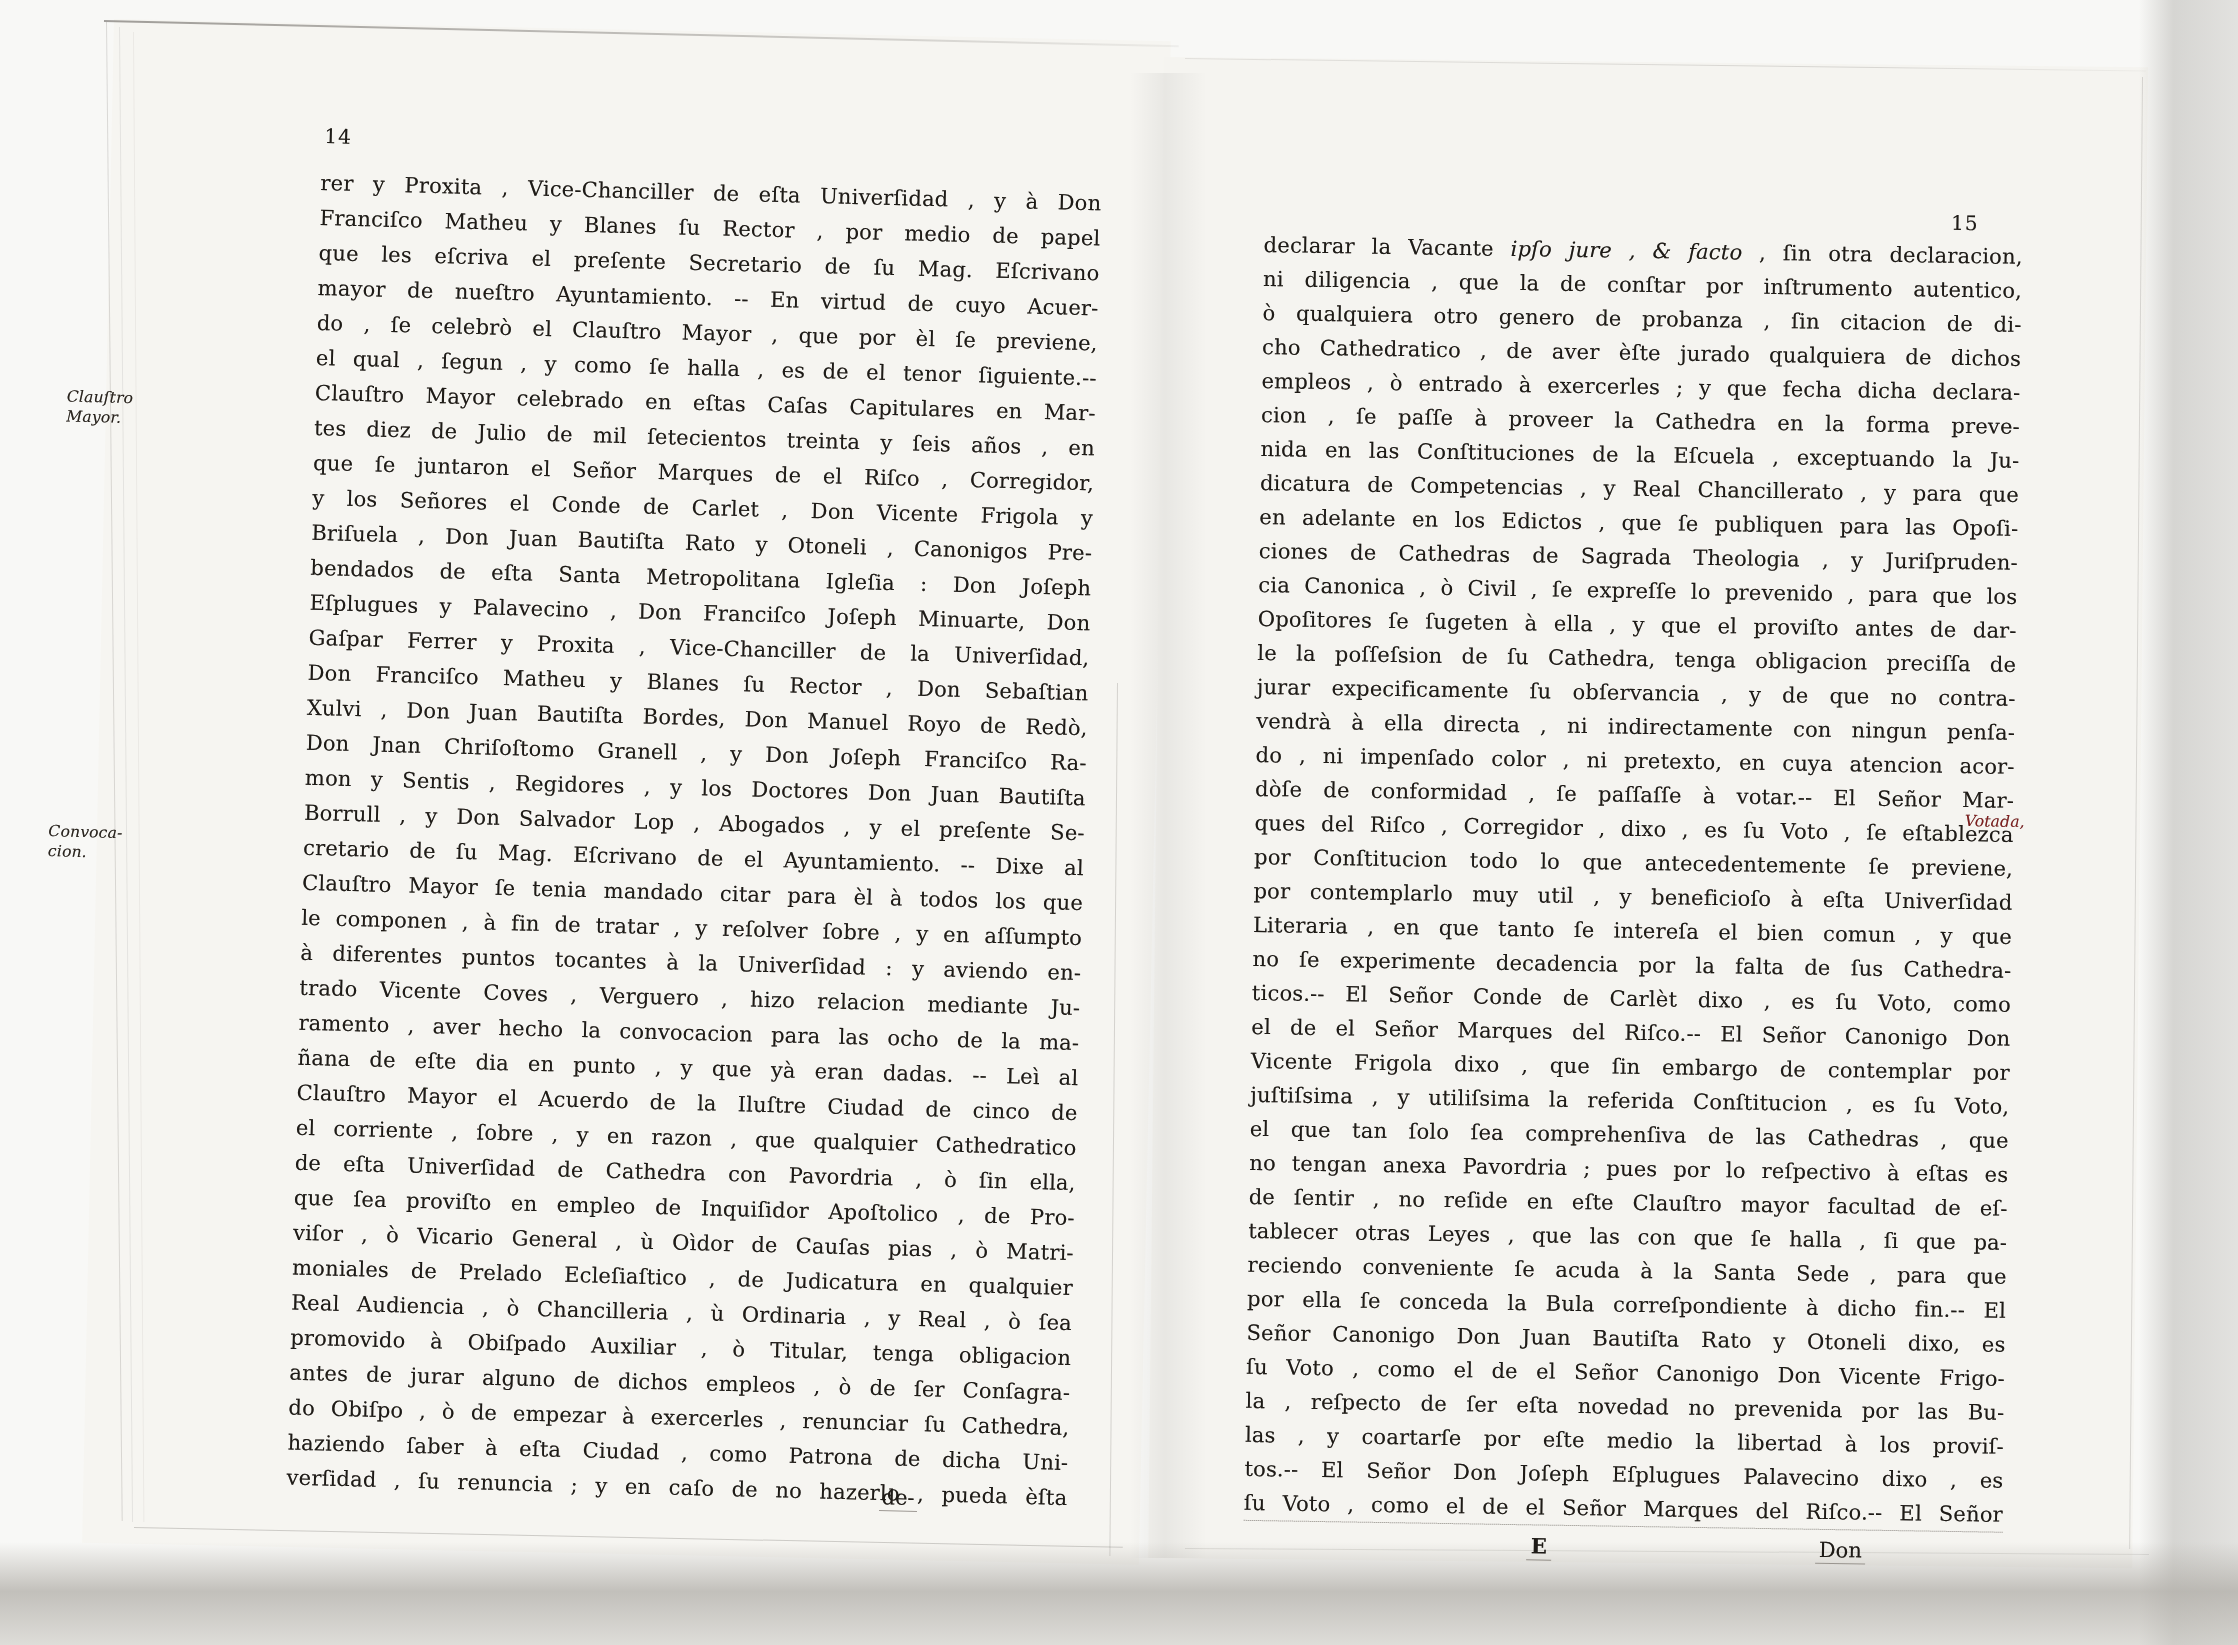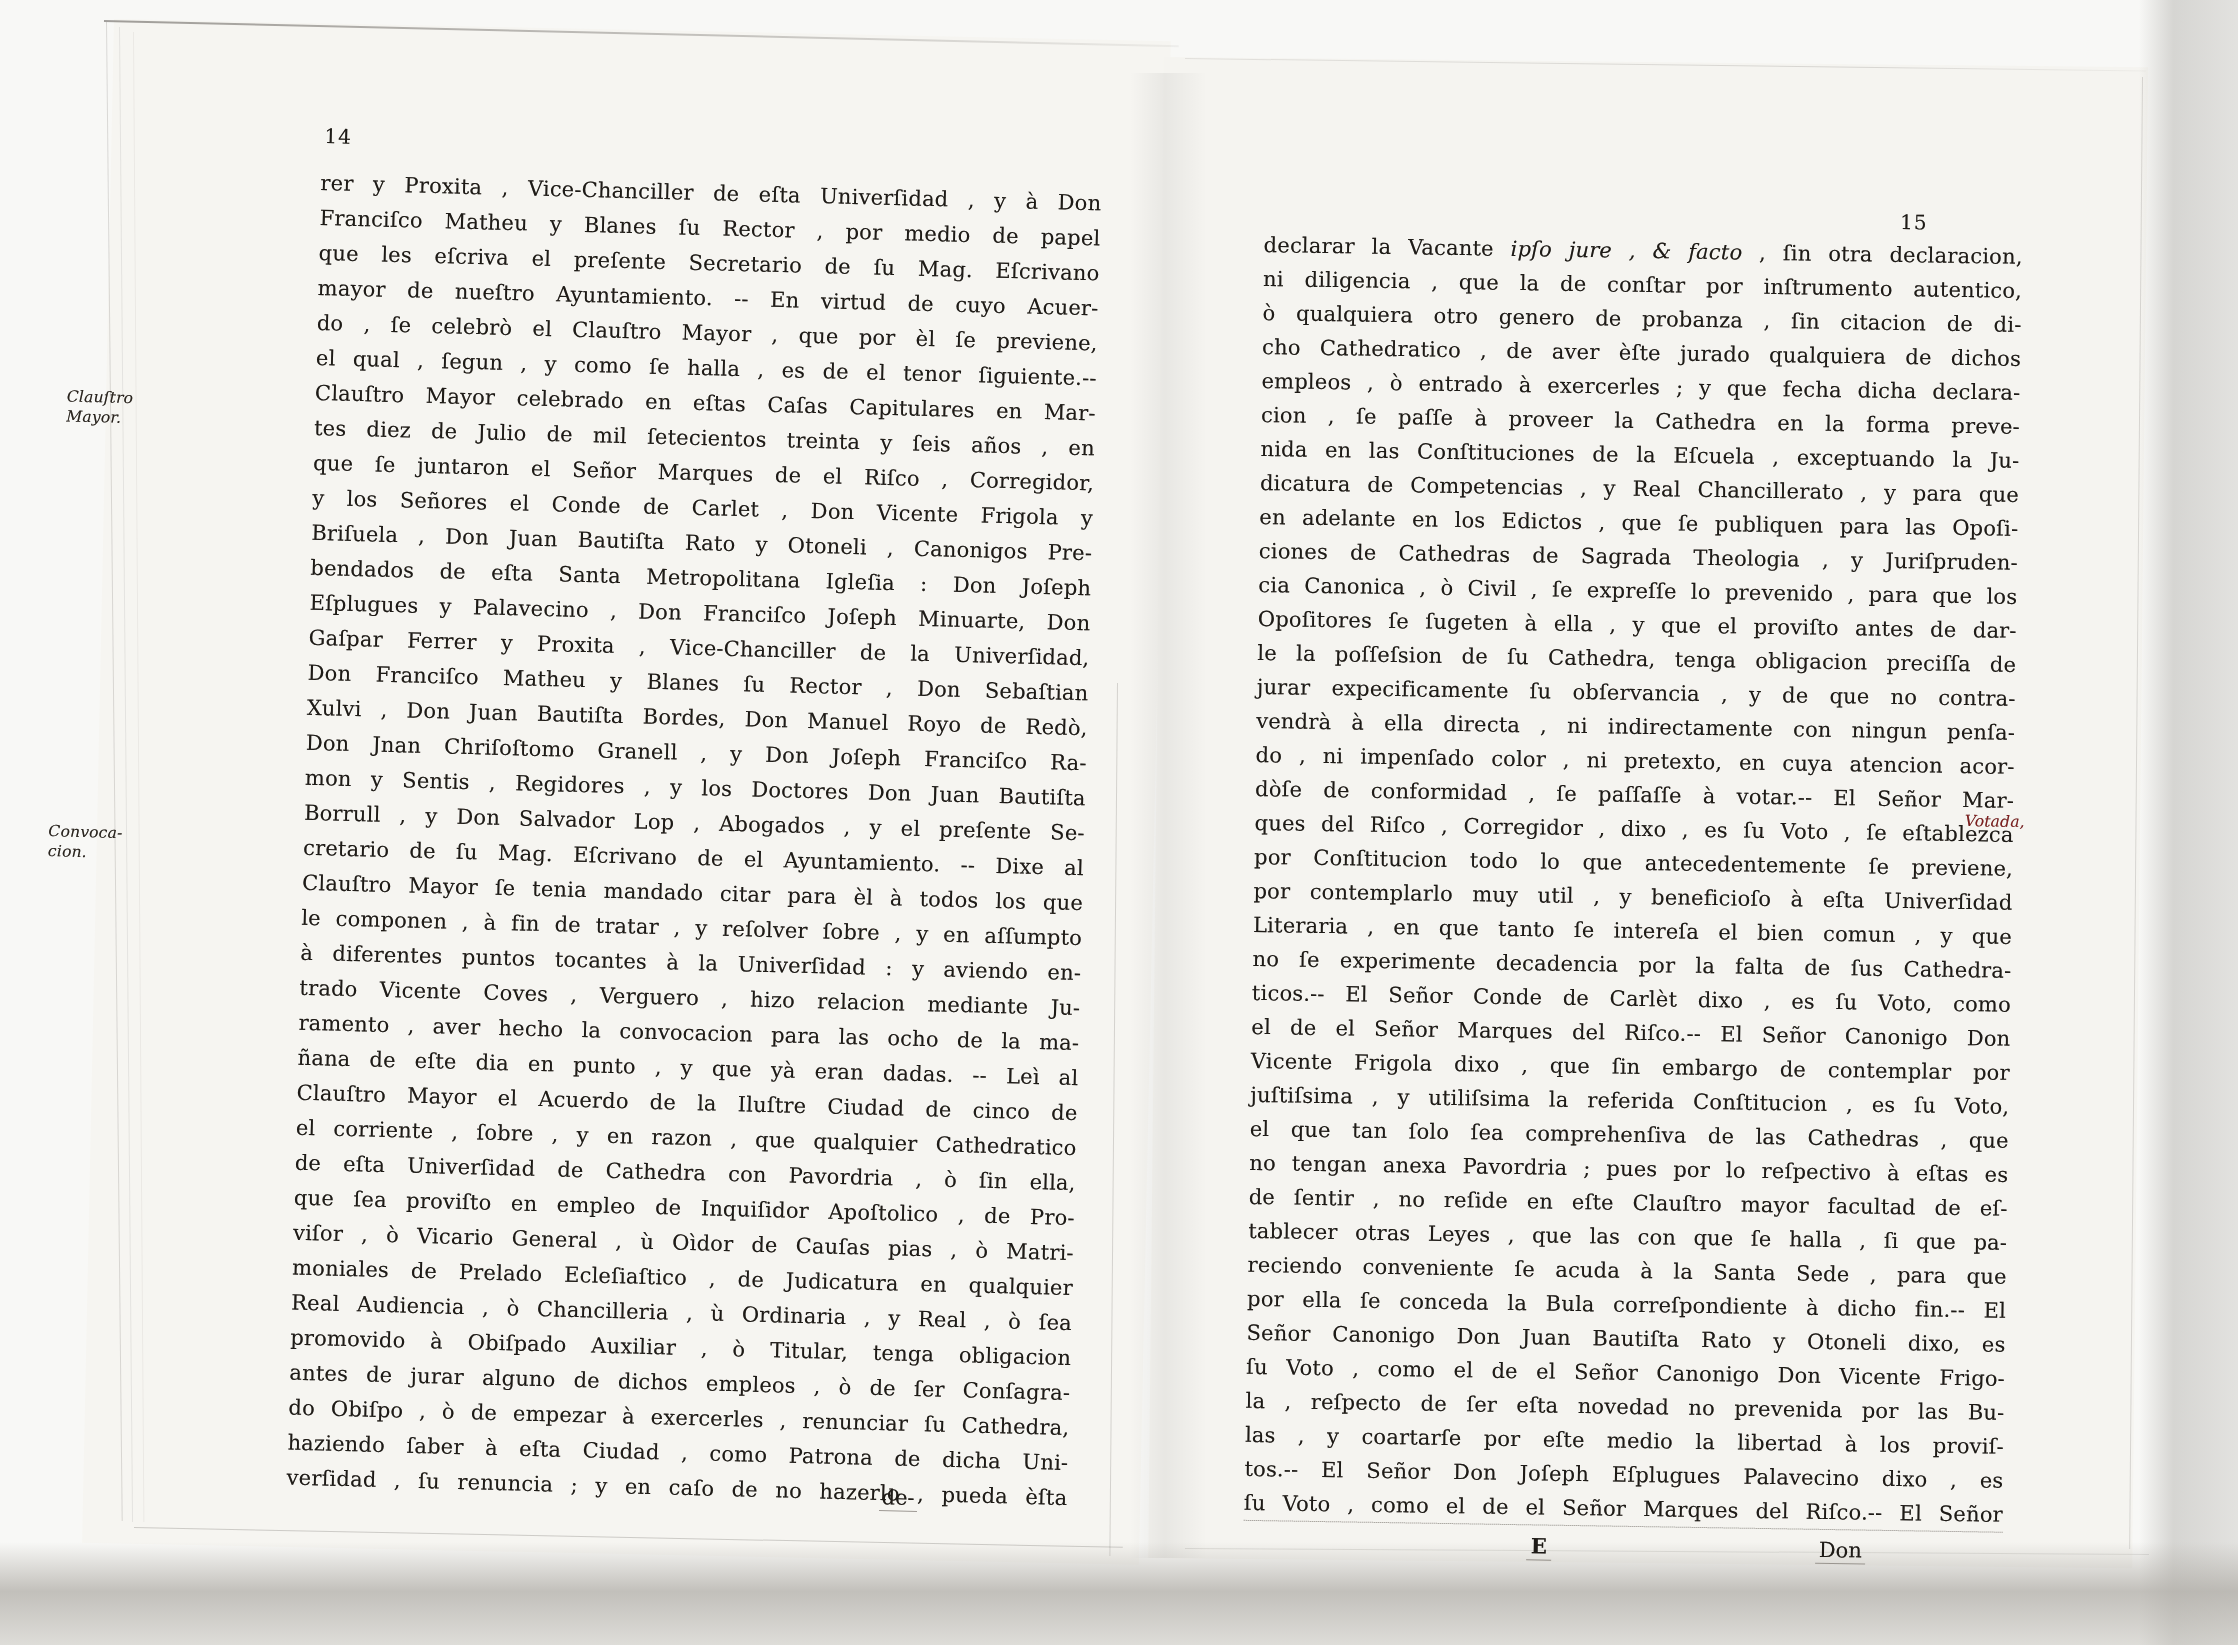--- a/index.html
+++ b/index.html
@@ -37,21 +37,21 @@
   .textblock{position:absolute;transform-origin:0 0;color:#1e1b17;
     text-shadow:0 0 0.5px rgba(30,25,20,.45);}
   .tb-left{left:321px;top:166px;width:781px;transform:rotate(1.5deg);font-size:21px;}
   .tb-right{left:1264px;top:228px;width:759px;transform:rotate(0.9deg);font-size:21px;}
   .tl{white-space:nowrap;text-align:justify;text-align-last:justify;letter-spacing:0.2px;}
   .tb-left  .tl{height:35px;line-height:35px;}
   .tb-right .tl{height:34px;line-height:34px;}
   .pen-underline{border-bottom:1.8px dotted rgba(50,42,35,.55);}
   .pagenum{position:absolute;font-size:20px;letter-spacing:0.9px;}
   .pn-left{left:2.7px;top:-42px;}
-  .pn-right{left:636px;top:-28px;}
+  .pn-right{left:687px;top:-28px;}
   .margin-note{position:absolute;font-style:italic;font-size:15.5px;line-height:20px;
     letter-spacing:0.2px;color:#2a251f;white-space:nowrap;}
   .mn-claustro{left:-248px;top:227px;}
   .mn-convocacion{left:-255px;top:662px;}
   .mn-votada{left:710px;top:572px;color:#7f1d1d;}
   .catchword{position:absolute;right:150px;top:1304px;font-size:21px;
     border-bottom:1.4px solid rgba(50,42,35,.45);padding:0 2.7px 0.9px 2.7px;}
   .sigrow{position:absolute;left:0;top:1301px;width:100%;height:35px;font-size:21px;}
   .sig-e{position:absolute;left:283px;border-bottom:1.4px solid rgba(50,42,35,.45);padding:0 4.6px 1.4px 4.6px;font-weight:bold;}
   .sig-don{position:absolute;left:572px;border-bottom:1.4px solid rgba(50,42,35,.40);padding:0 3.6px 1.4px 3.6px;}

